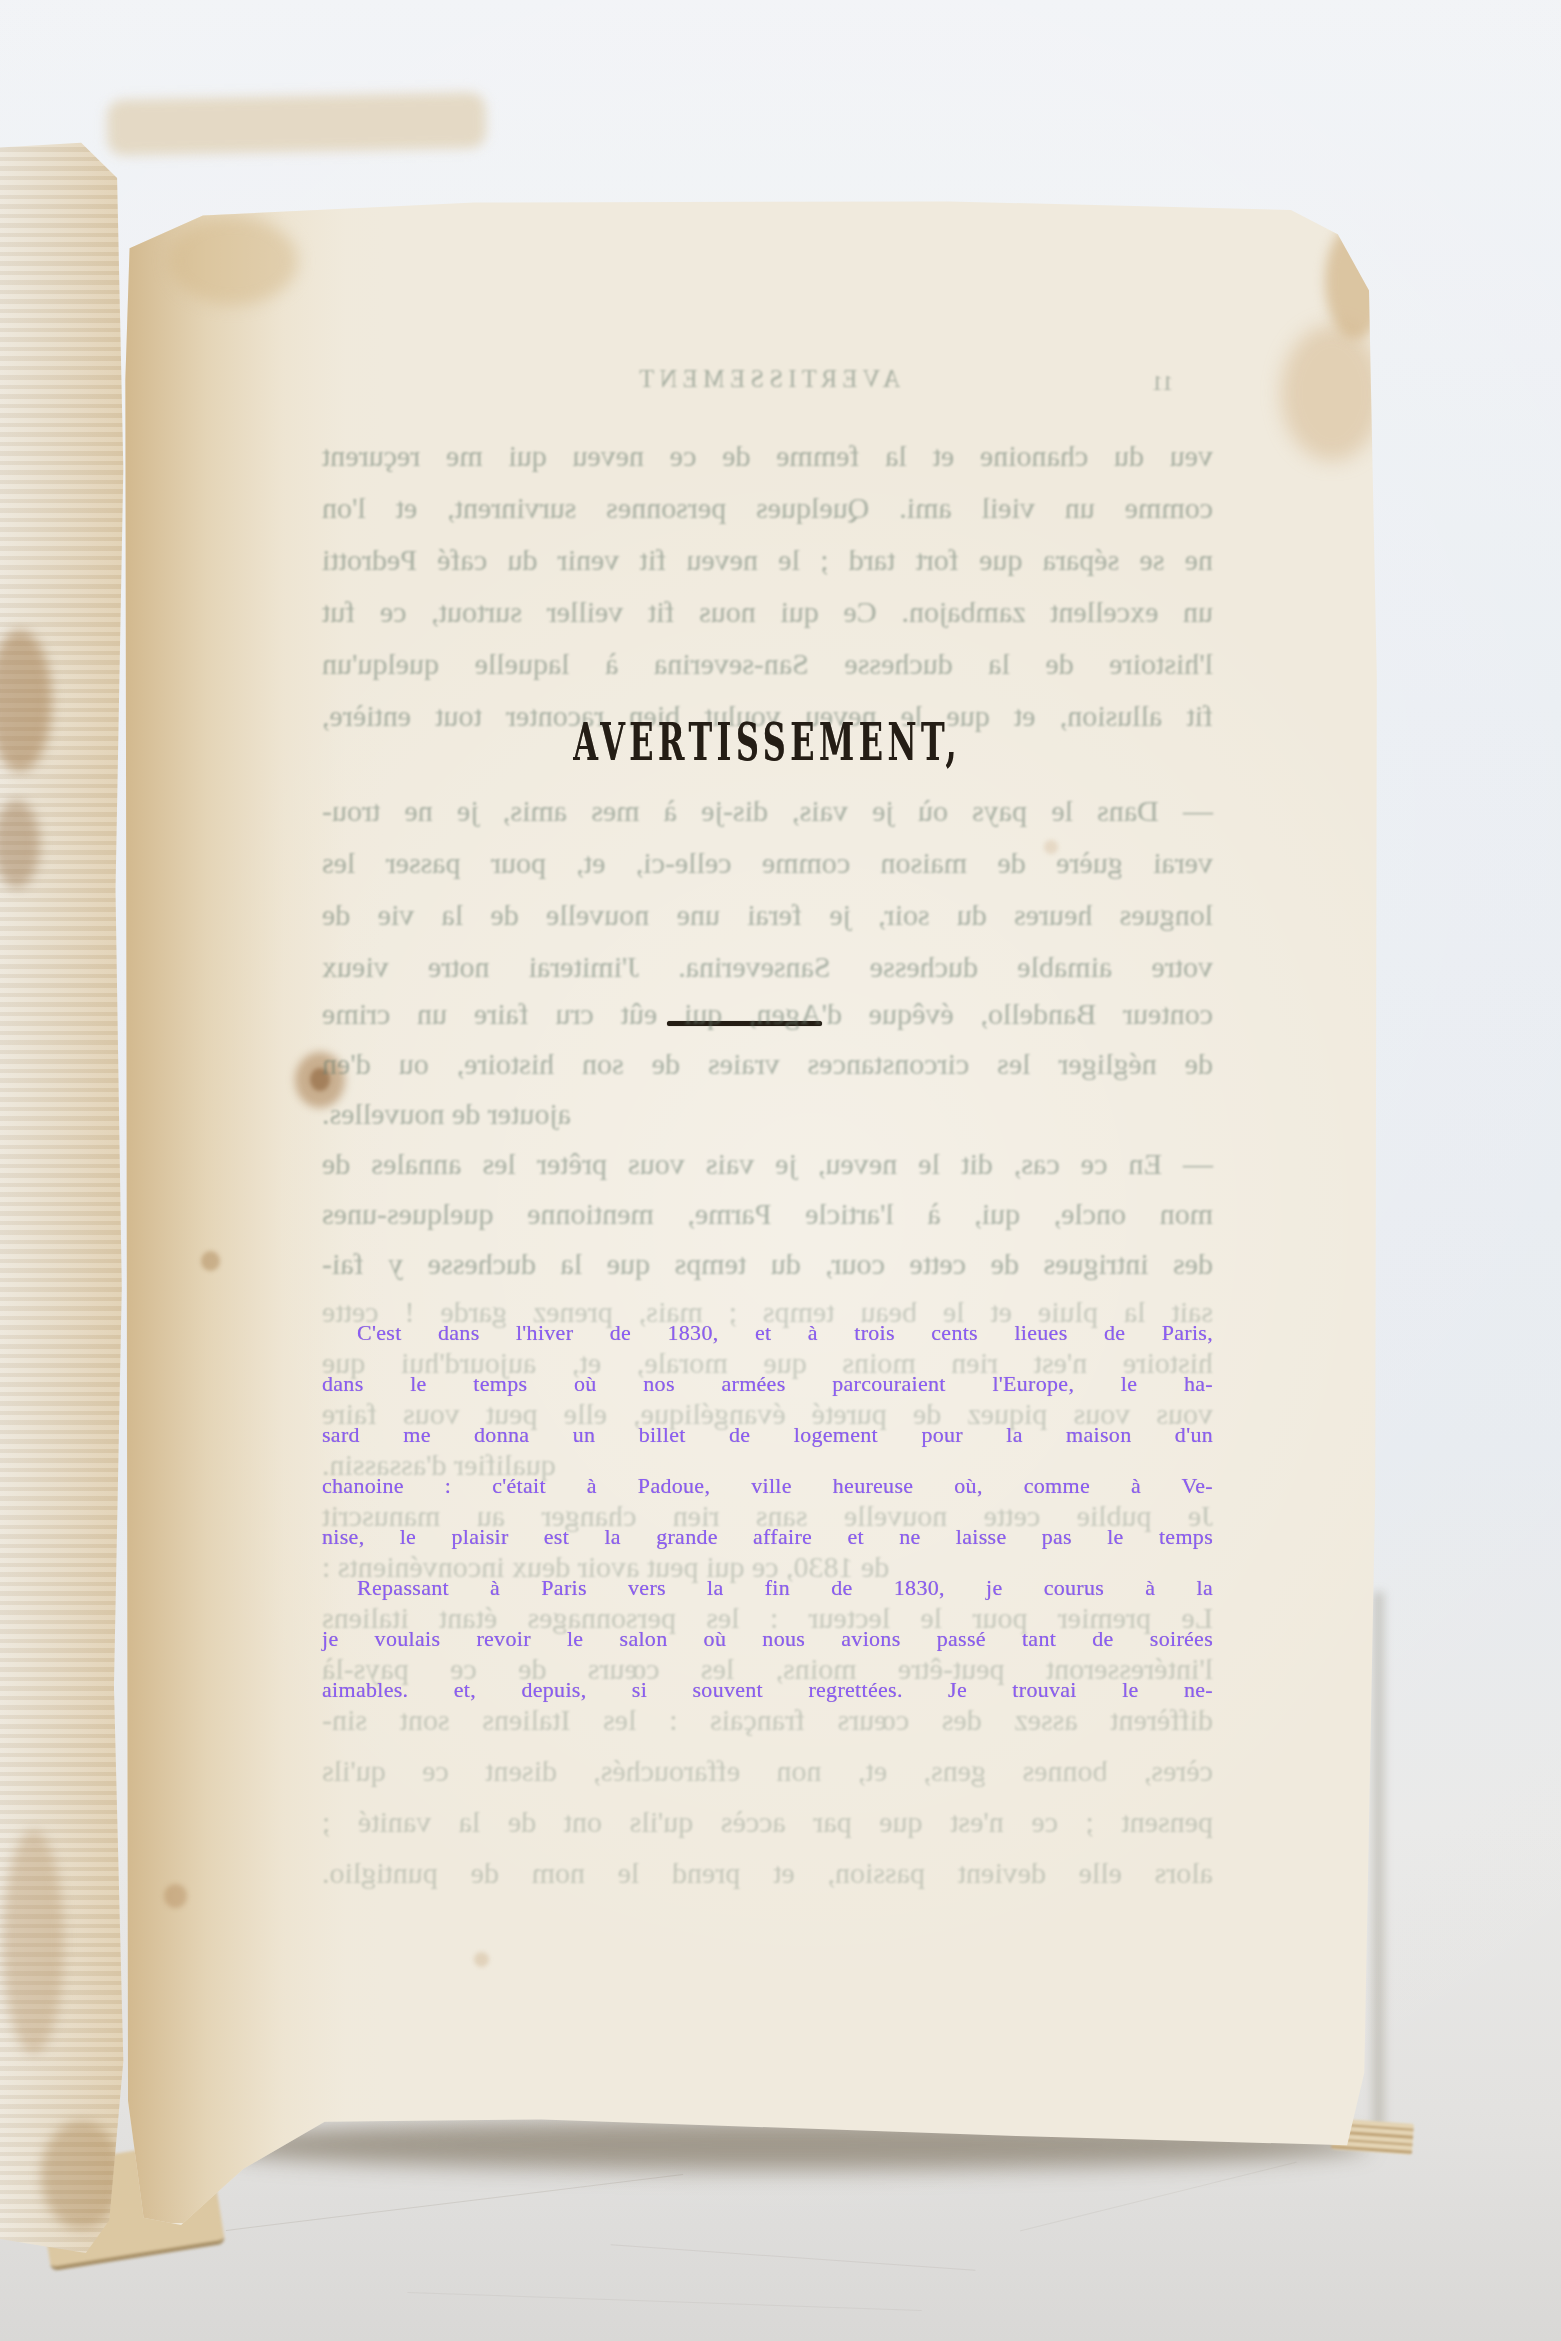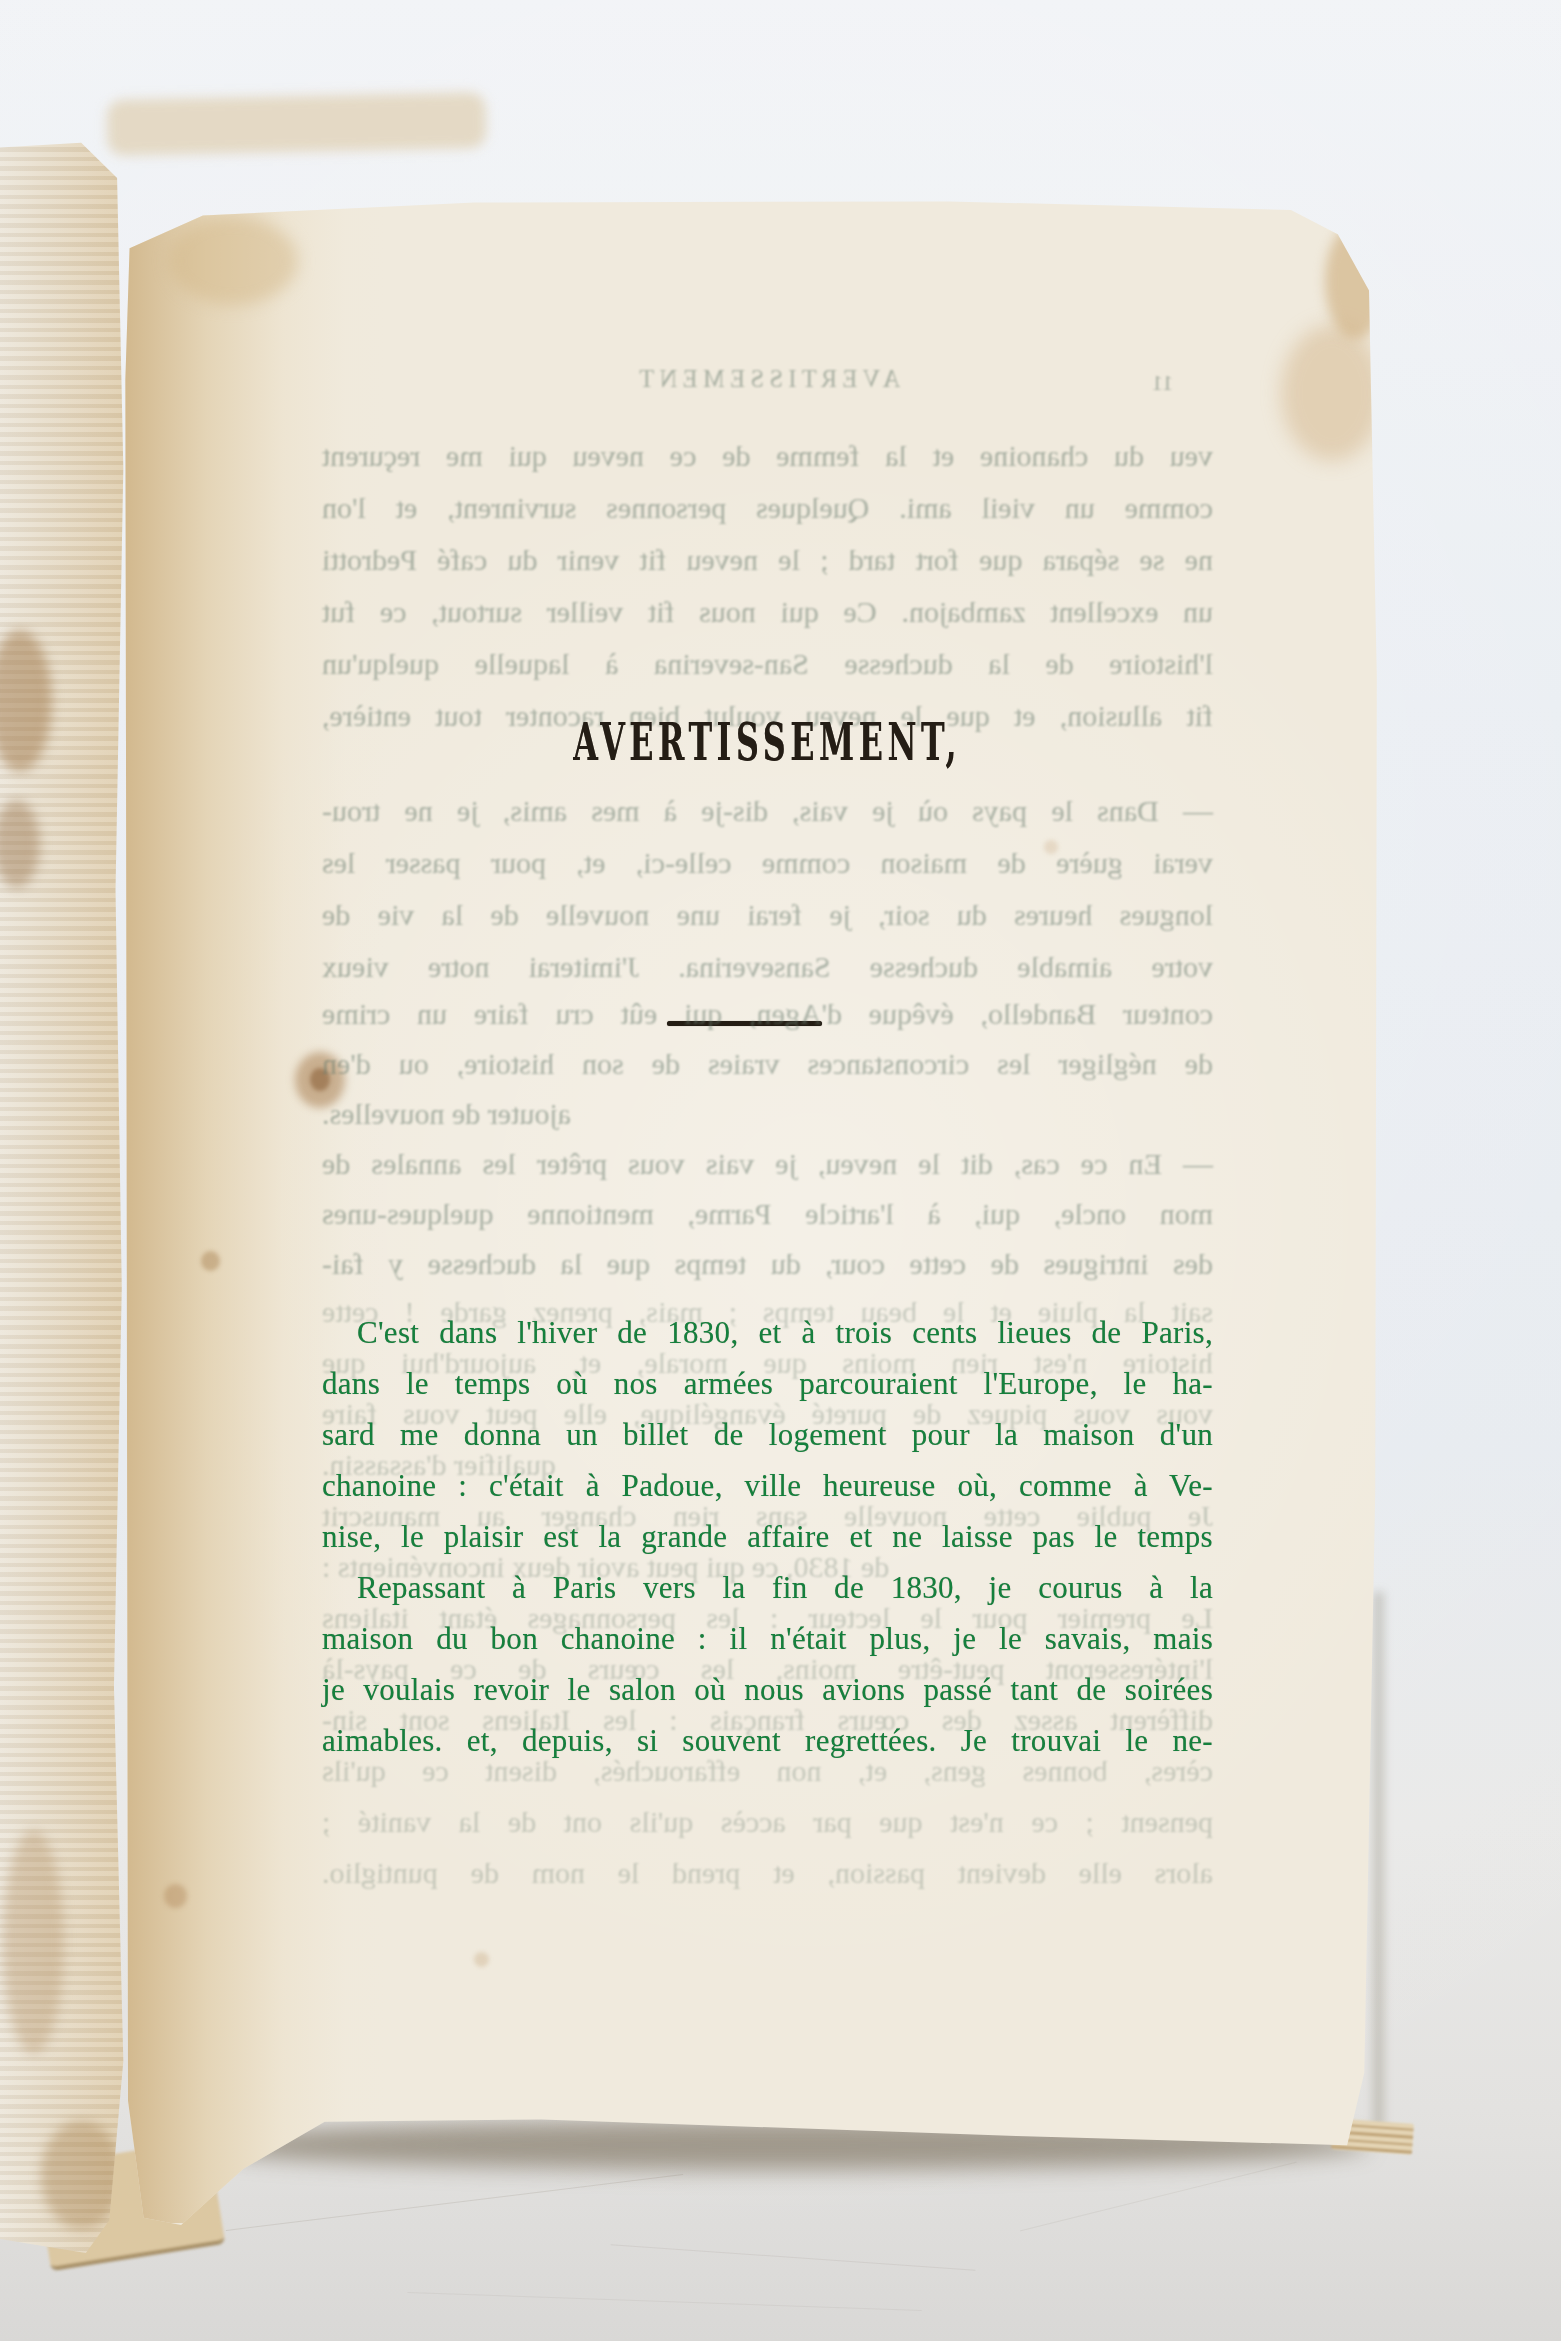--- a/index.html
+++ b/index.html
@@ -61,21 +61,21 @@
   .f7{left:474px;top:1952px;width:15px;height:15px;background:rgba(175,128,70,0.22);filter:blur(2px);}
   .f8{left:1044px;top:840px;width:13.6px;height:13.6px;background:rgba(175,128,70,0.18);filter:blur(2px);}
   
   .col{position:absolute;left:322px;width:891px;}
   .title-row{top:710px;text-align:center;color:#241d15;}
   .title-row .cond{display:inline-block;transform:scaleX(0.60);transform-origin:50% 50%;
     font-family:"DejaVu Serif","Liberation Serif",serif;font-weight:bold;font-size:53px;
     letter-spacing:7.5px;white-space:nowrap;text-shadow:0 0 0.7px rgba(30,22,12,0.55);}
   .rule{position:absolute;left:667px;top:1021px;width:155px;height:5.4px;background:#241d14;
     border-radius:2.7px;box-shadow:0 0 0.7px rgba(30,22,12,0.8);}
-  .bodytext{top:1307px;color:#15803d;font-size:31px;}
+  .bodytext{top:1307px;color:#8b5cf6;font-size:22px;}
   .bodytext .ln{height:51px;line-height:51px;text-align:justify;text-align-last:justify;
     letter-spacing:0.3px;word-spacing:2px;text-shadow:0 0 0.7px rgba(42,32,20,0.35);white-space:nowrap;}
   .bodytext .ln{white-space:normal;}
   .bodytext .indent{text-indent:35px;}
   .bodytext .endline{text-align-last:left;}
   
   .bleed{color:rgba(104,122,110,0.52);filter:blur(1px);font-size:30px;}
   .bleed .ln{height:52px;line-height:52px;text-align:justify;text-align-last:justify;white-space:normal;}
   .bleed .ln>span{display:inline-block;width:100%;transform:scaleX(-1);}
   .bleed .ln.short>span{width:auto;transform:scaleX(-1);}
@@ -181,19 +181,18 @@
       <div class="ln"><span>alors elle devient passion, et prend le nom de puntiglio.</span></div>
     </div>
 
     <div class="col bodytext" style="position:absolute;">
       <div class="ln indent">C'est dans l'hiver de 1830, et à trois cents lieues de Paris,</div>
       <div class="ln">dans le temps où nos armées parcouraient l'Europe, le ha-</div>
       <div class="ln">sard me donna un billet de logement pour la maison d'un</div>
       <div class="ln">chanoine : c'était à Padoue, ville heureuse où, comme à Ve-</div>
       <div class="ln">nise, le plaisir est la grande affaire et ne laisse pas le temps</div>
       <div class="ln indent">Repassant à Paris vers la fin de 1830, je courus à la</div>
-      <div class="ln">maison du bon chanoine : il n'était plus, je le savais, mais</div>
       <div class="ln">je voulais revoir le salon où nous avions passé tant de soirées</div>
       <div class="ln">aimables. et, depuis, si souvent regrettées. Je trouvai le ne-</div>
     </div>
   </div>
 </div>
 
 
 </body></html>

